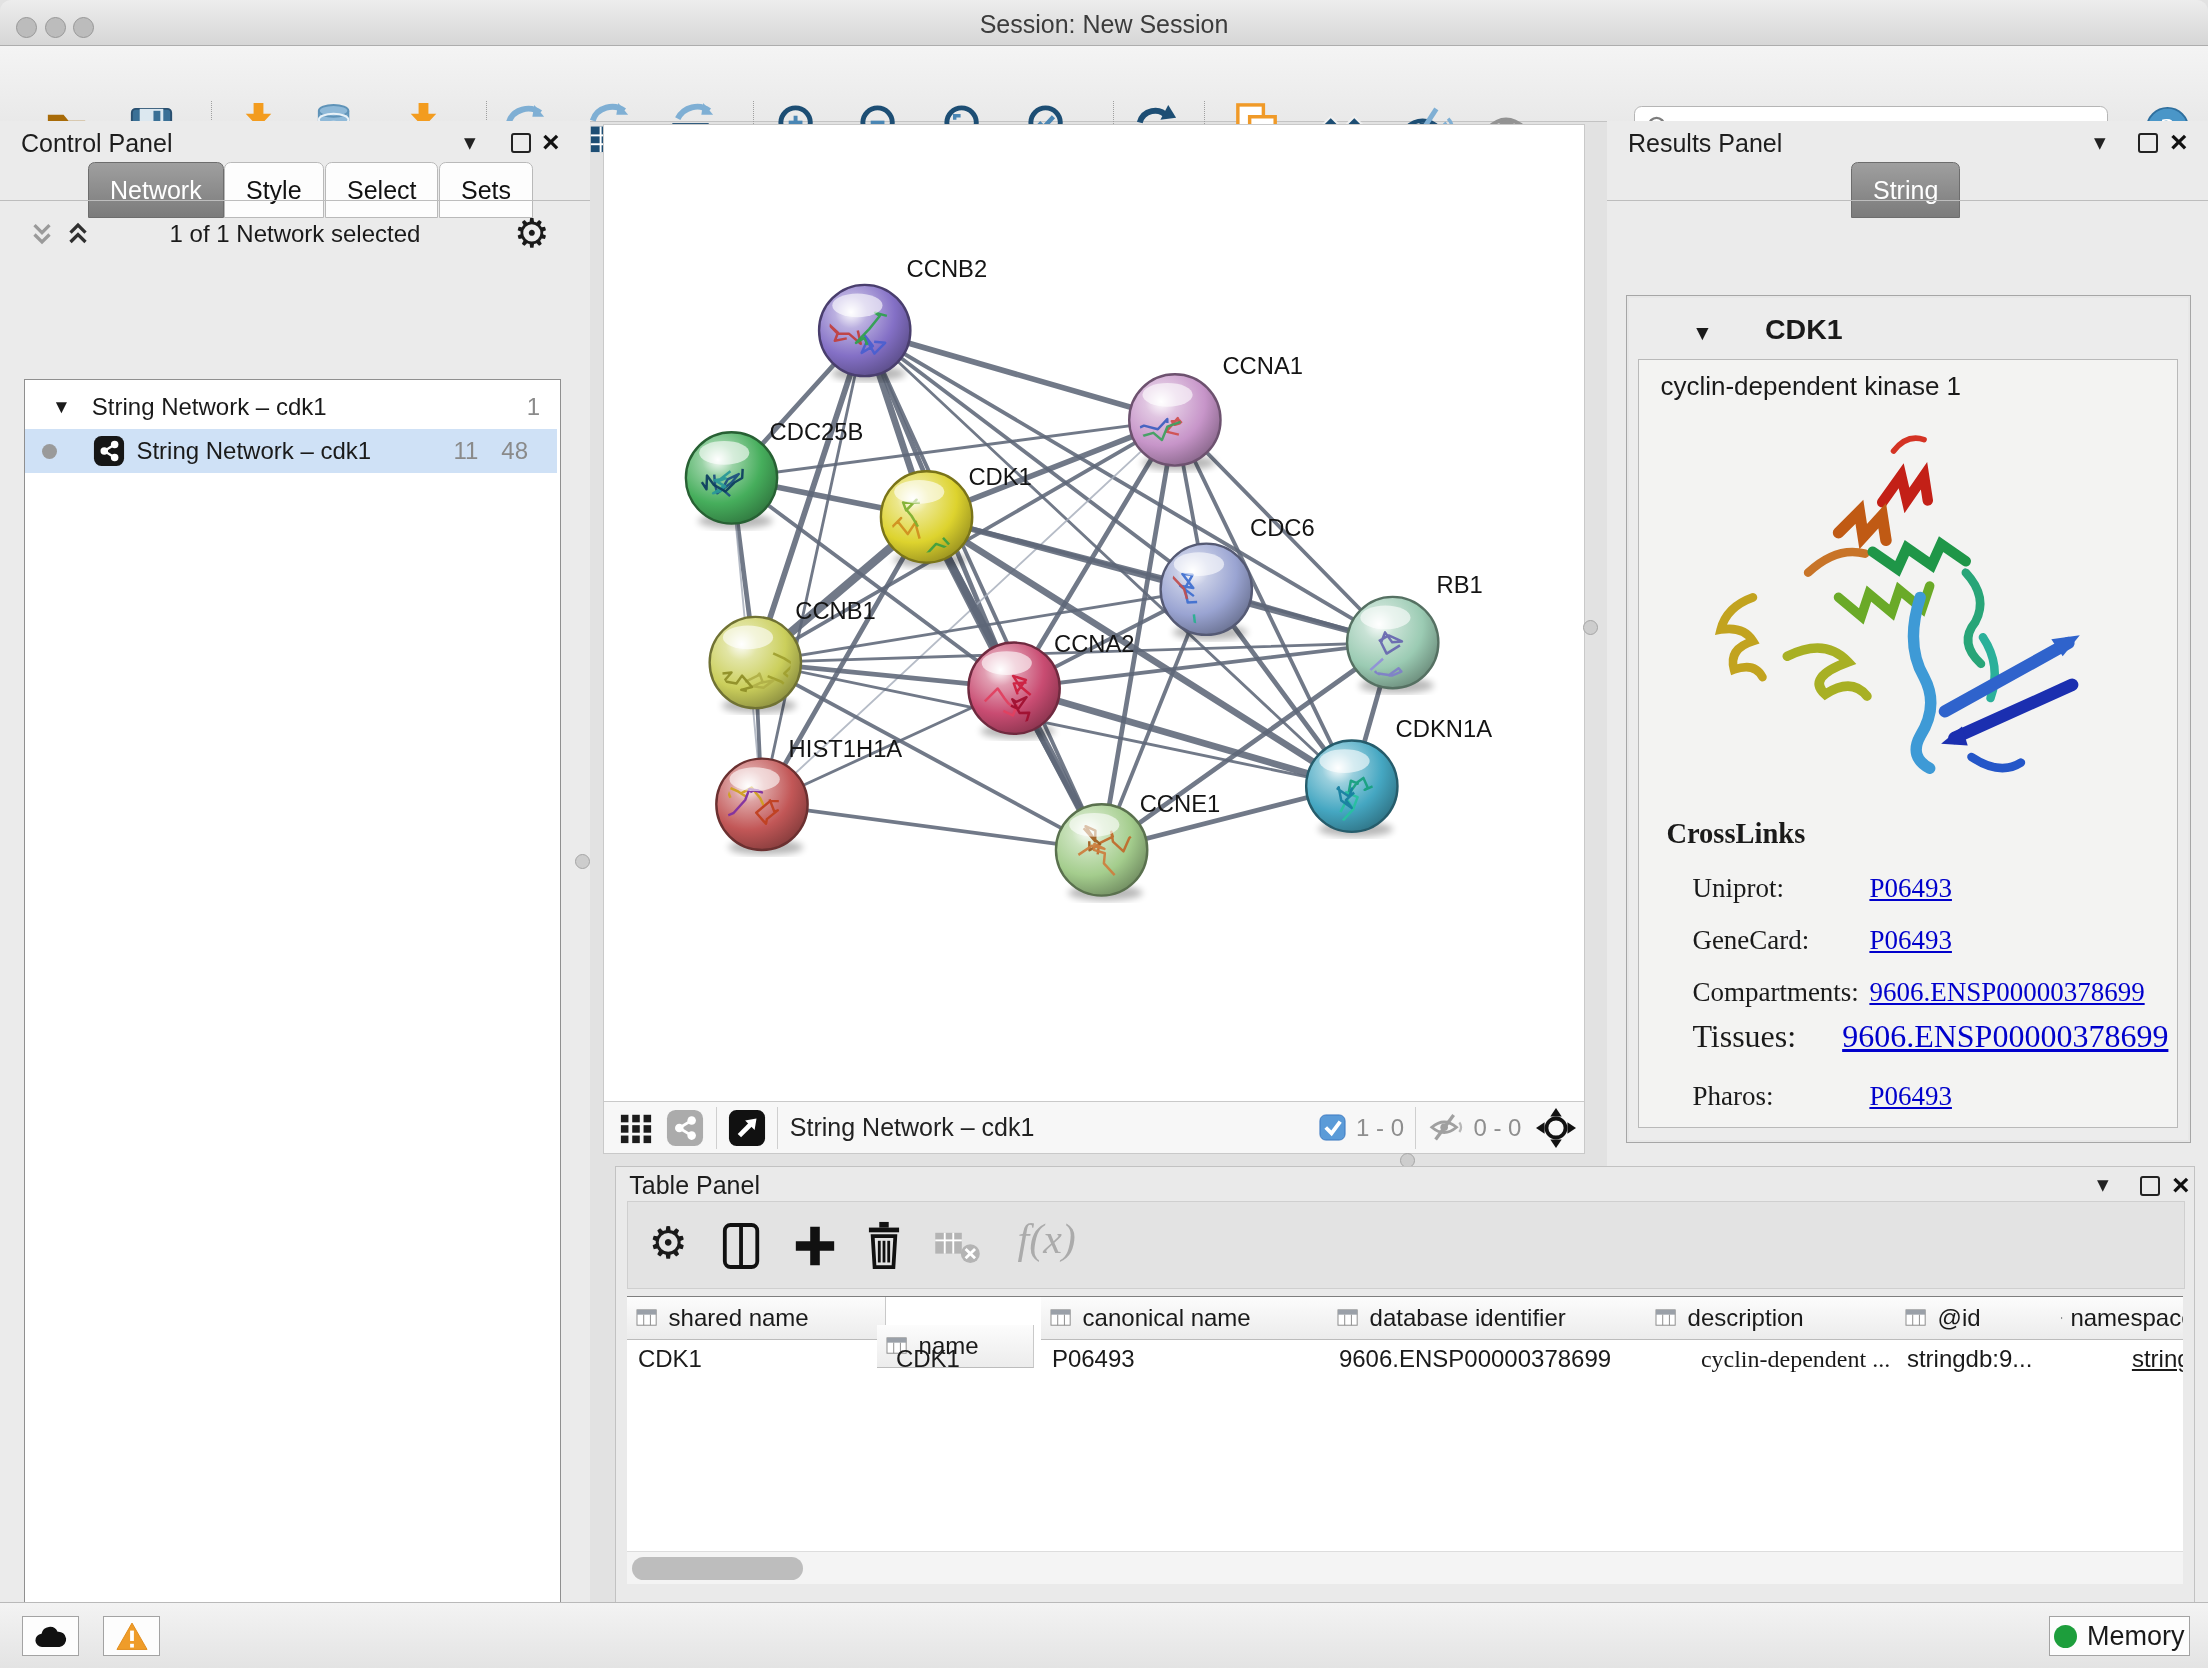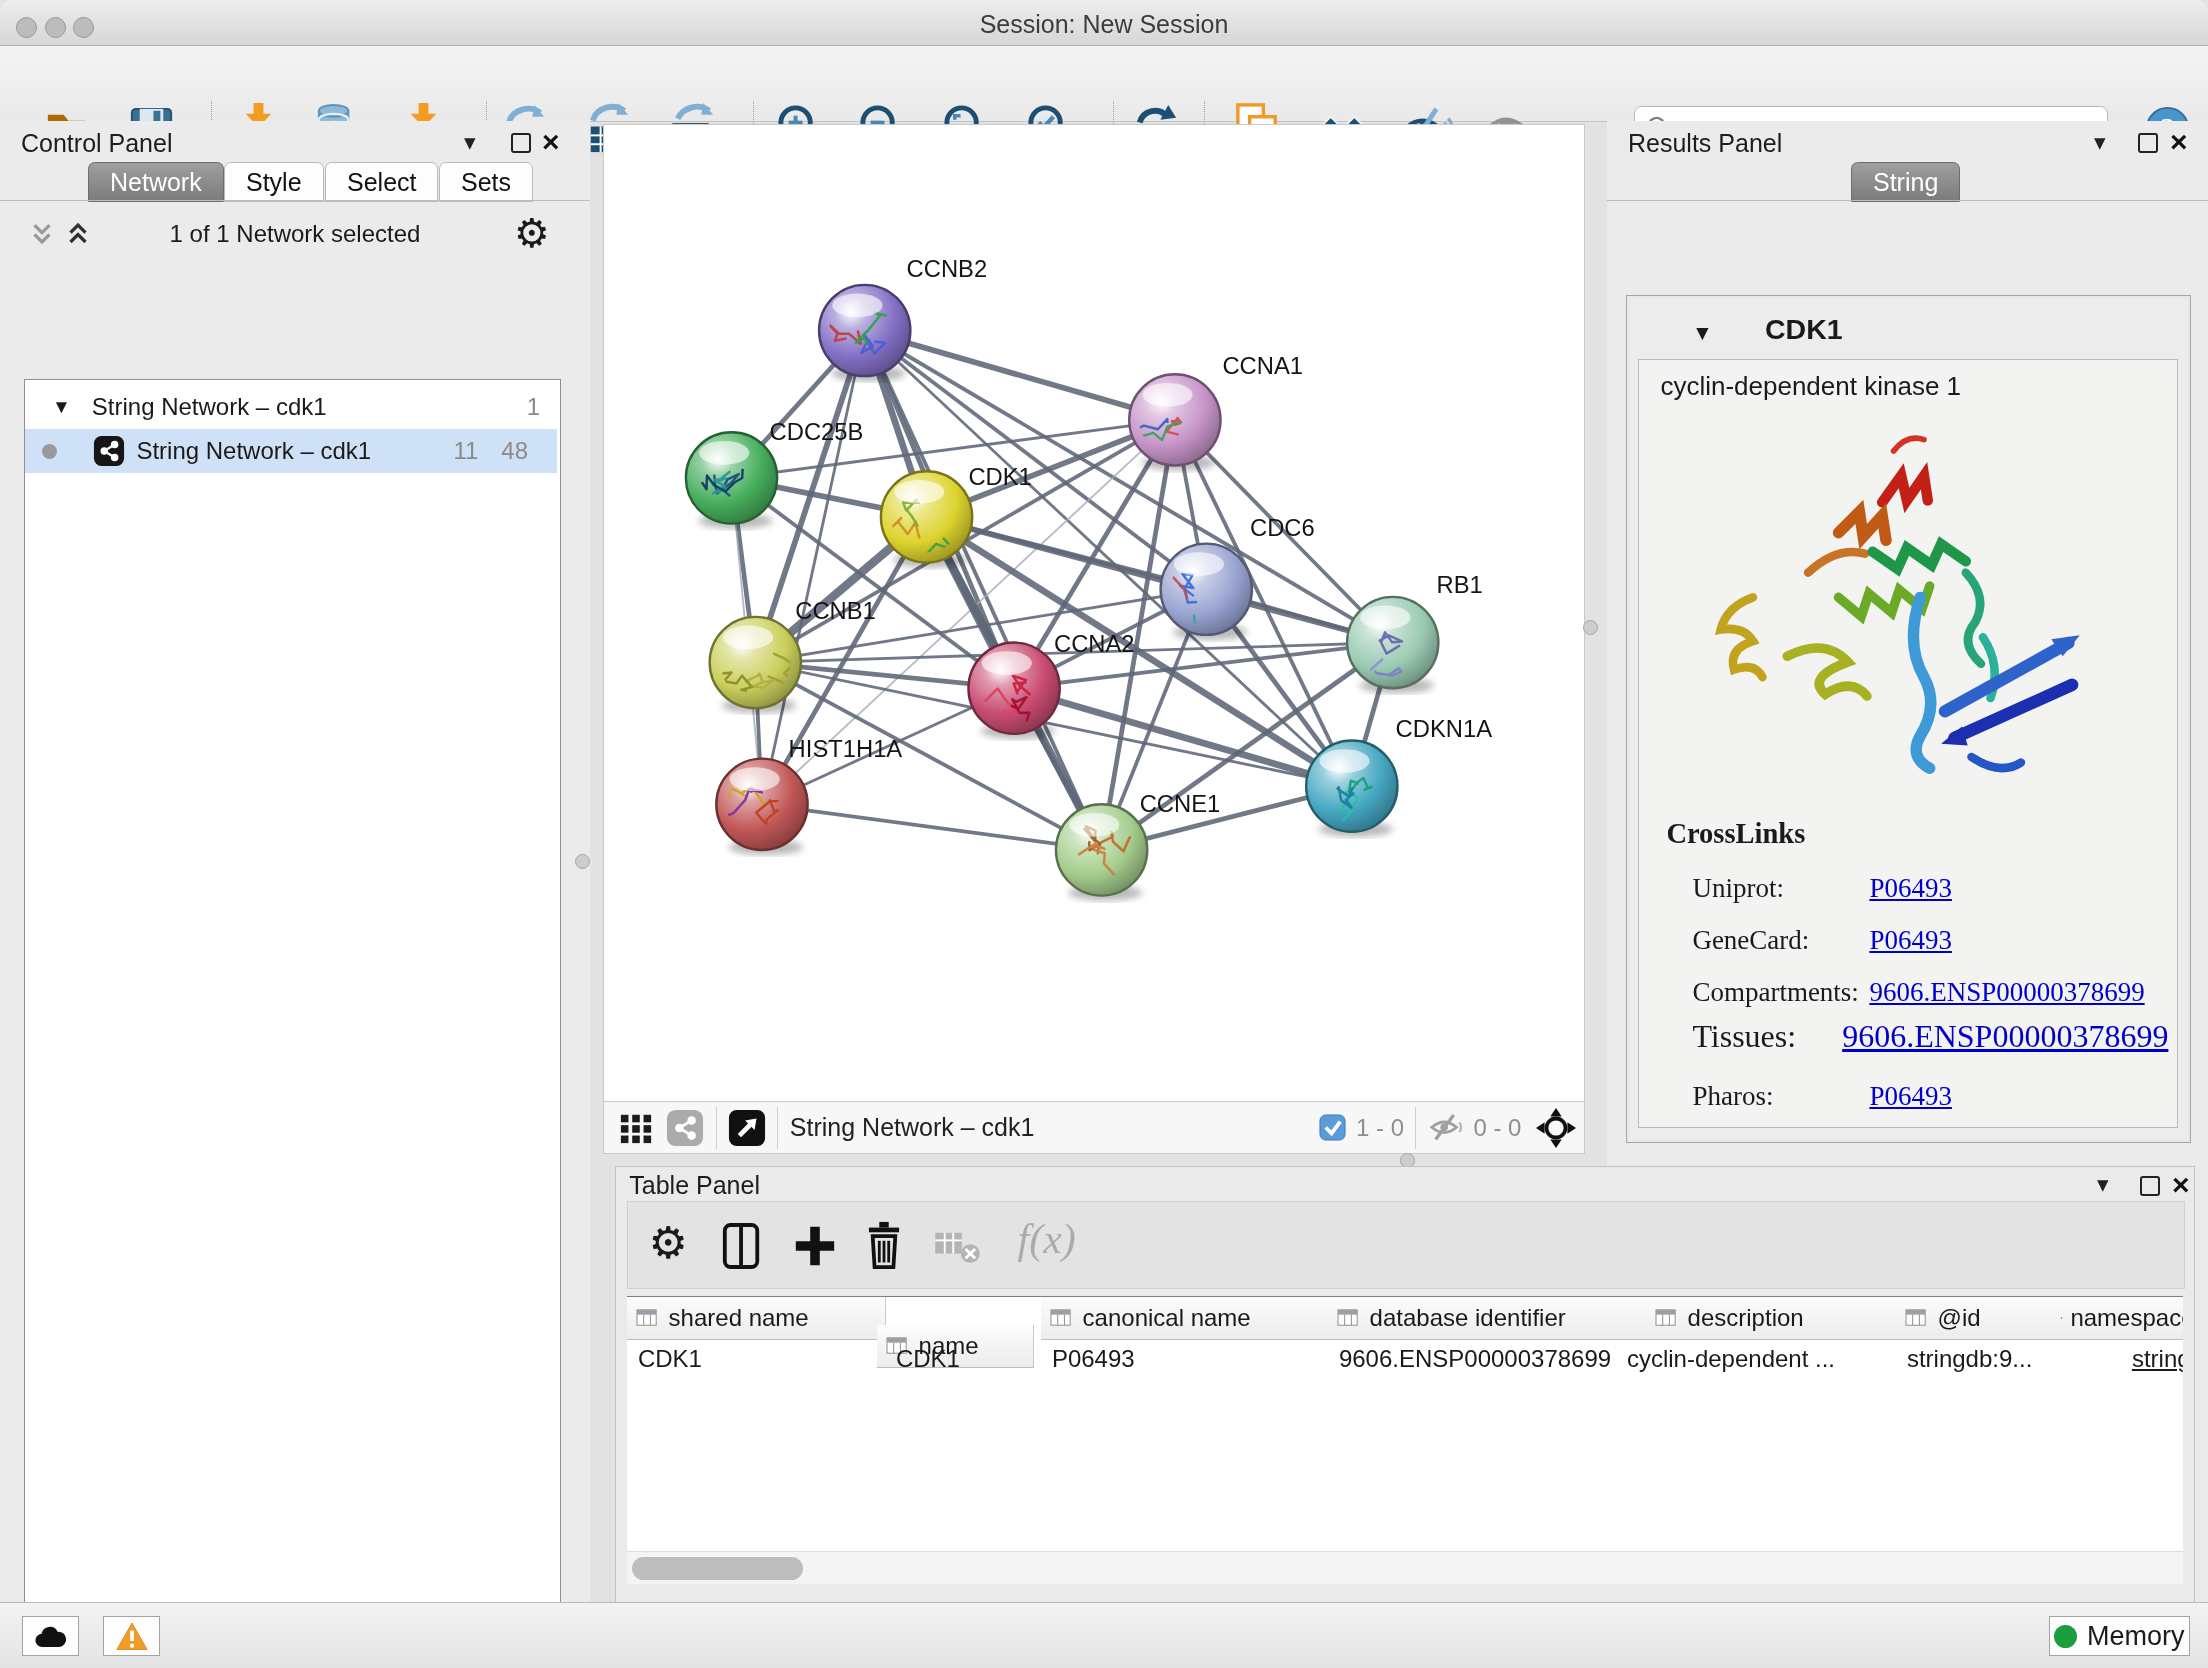--- a/index.html
+++ b/index.html
@@ -19,21 +19,21 @@
   .tbsep{position:absolute;top:55px;height:55px;width:0;border-left:1.9px dotted #9f9f9f;}
   #search-box{left:1634px;top:60px;width:472px;height:40px;background:#fff;border:1px solid #b5b5b5;
     border-radius:7.6px;display:flex;align-items:center;}
   #search-box input{border:none;outline:none;font-size:23px;flex:1;background:transparent;margin-left:5.7px;
     font-family:"Liberation Sans",sans-serif;}
   
   .panel-title{font-size:25px;color:#1d1d1d;}
   .pv-icn{font-size:23px;color:#222;}
   .float-icn{width:16px;height:16px;border:2.4px solid #222;border-radius:2.9px;}
   .close-icn{font-size:30px;font-weight:700;color:#111;line-height:19px;}
-  .tab{position:absolute;top:0;height:38px;line-height:38px;padding:0 21px;font-size:25px;
+  .tab{position:absolute;top:0;height:38px;line-height:38px;padding:8px 21px;font-size:25px;
     background:#fdfdfd;border:1px solid #b9b9b9;border-radius:6.7px 6.7px 0 0;color:#111;}
   .tab.active{background:linear-gradient(#9f9f9f,#7b7b7b);color:#fff;border-color:#6d6d6d;}
   .btn{background:linear-gradient(#ffffff,#f0f0f0);border:1px solid #b2b2b2;border-radius:7.6px;
     font-size:26px;text-align:center;color:#111;}
   .gbox{border:1px solid #a6a6a6;box-shadow:inset 0 0 0 1.9px #e7e7e7;background:#ececec;}
   
   #control-panel{left:0;top:121px;width:590px;height:1481px;background:#ebebeb;}
   #cp-list{left:24px;top:258px;width:535px;height:1315px;background:#fff;border:1.9px solid #8f8f8f;}
   .tree-row{position:absolute;left:0;width:532px;height:44px;font-size:24px;display:flex;align-items:center;}
   .tree-row.selected{background:#cfe1f6;}
@@ -767,21 +767,21 @@
       </div>
       <div class="th" style="left: 1019px; width: 250px;">
         <svg width="25" height="23" viewBox="0 0 26 24" style="margin:0 7.6px 0 9.5px">
           <rect x="1" y="3" width="20" height="16" fill="#fff" stroke="#8a8a8a"></rect>
           <rect x="1" y="3" width="20" height="5" fill="#9aa0a8"></rect>
           <line x1="8" y1="8" x2="8" y2="19" stroke="#8a8a8a"></line>
           <line x1="15" y1="8" x2="15" y2="19" stroke="#8a8a8a"></line>
         </svg>
         <span>description</span>
       </div>
-      <div class="td" style="left: 989px; width: 250px;">
+      <div class="td" style="left: 1063px; width: 250px; font-family: Liberation Serif, serif;">
         <span style="margin-left:11.4px">cyclin-dependent ...</span>
       </div>
       <div class="th" style="left: 1269px; width: 156px;">
         <svg width="25" height="23" viewBox="0 0 26 24" style="margin:0 7.6px 0 9.5px">
           <rect x="1" y="3" width="20" height="16" fill="#fff" stroke="#8a8a8a"></rect>
           <rect x="1" y="3" width="20" height="5" fill="#9aa0a8"></rect>
           <line x1="8" y1="8" x2="8" y2="19" stroke="#8a8a8a"></line>
           <line x1="15" y1="8" x2="15" y2="19" stroke="#8a8a8a"></line>
         </svg>
         <span>@id</span>

